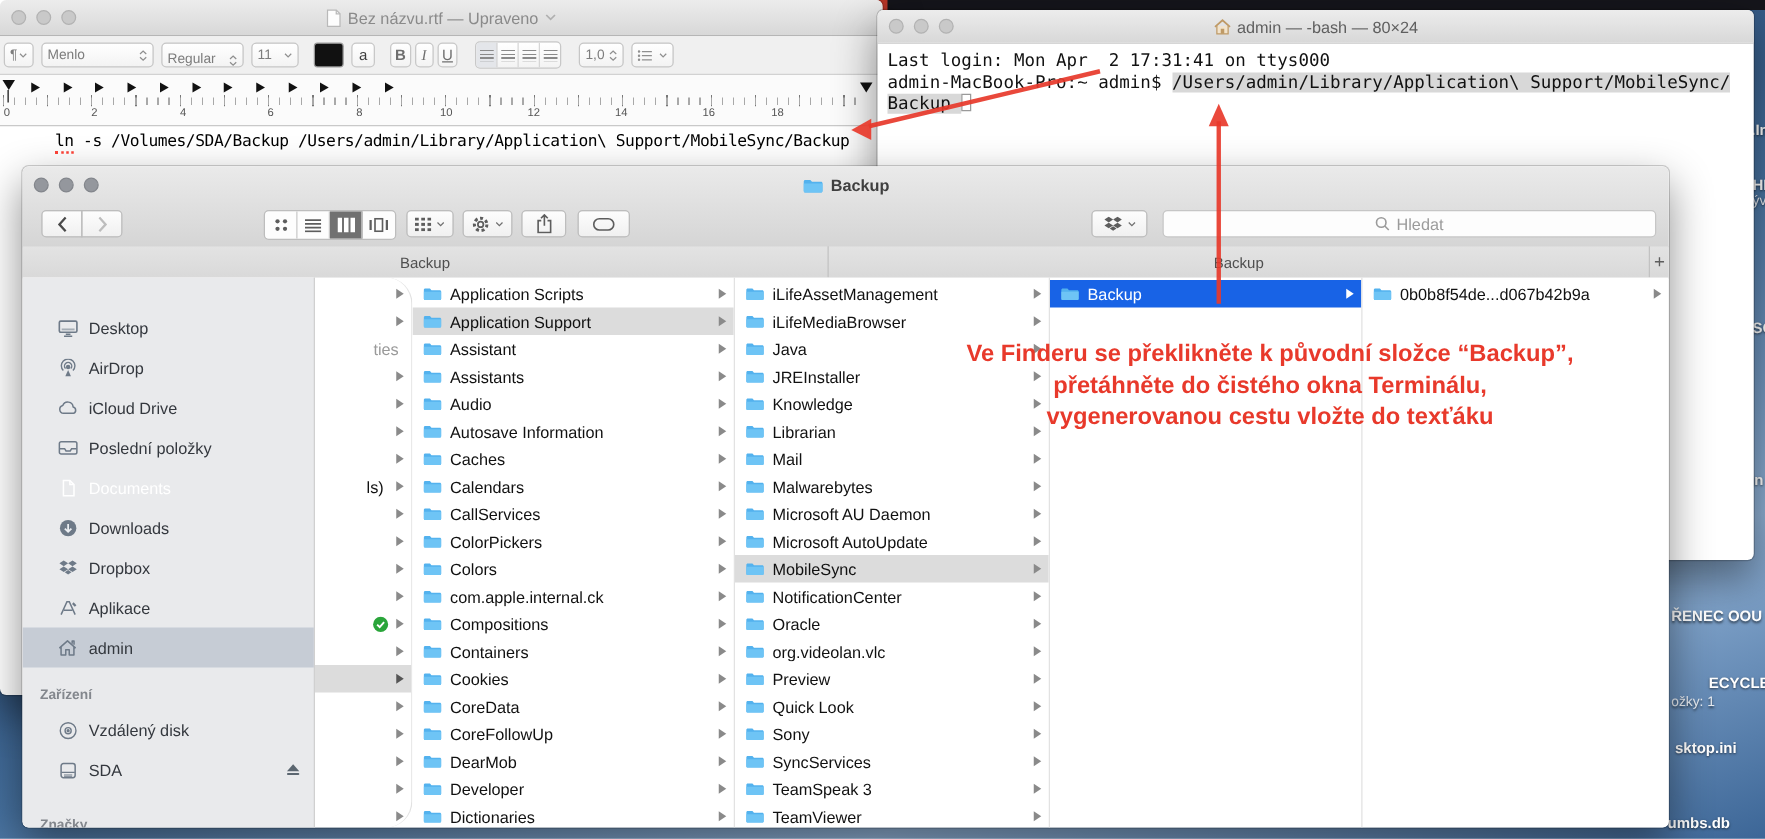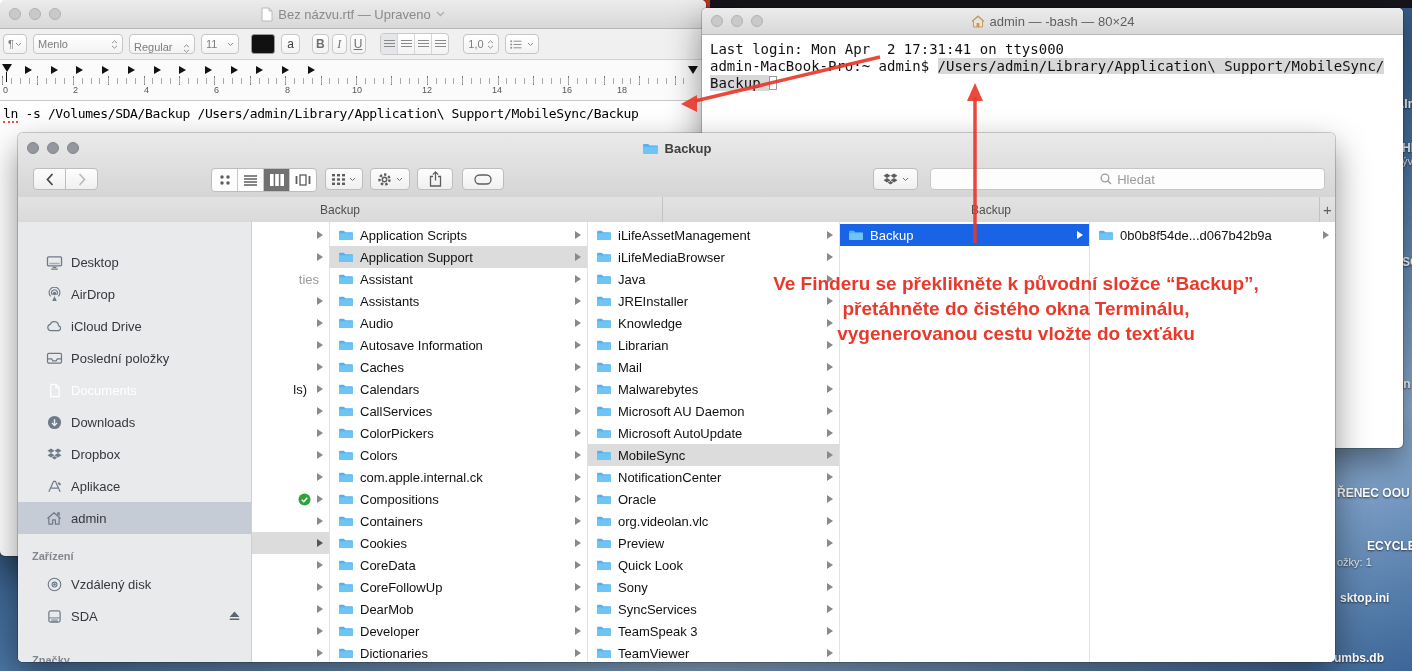--- a/index.html
+++ b/index.html
@@ -25,21 +25,21 @@
     display:flex;align-items:center;justify-content:center;font-size:12px;color:#6f6f6f;padding:0 3px;box-sizing:border-box;}
   .alignlines{display:inline-block;width:11px;height:9px;background:repeating-linear-gradient(#8a8a8a 0 1px,transparent 1px 3px);}
   #te-ruler{position:relative;height:40px;background:#fbfbfb;border-bottom:1px solid #c9c9c9;}
   .tabstop{position:absolute;top:6px;width:0;height:0;border-left:7px solid #111;border-top:4px solid transparent;border-bottom:4px solid transparent;}
   #ruler-ticks-minor{position:absolute;left:2px;right:16px;top:18px;height:6px;background:repeating-linear-gradient(90deg,#a8a8a8 0 1px,transparent 1px 8.85px);}
   #ruler-ticks-major{position:absolute;left:2px;right:16px;top:16px;height:9px;background:repeating-linear-gradient(90deg,#777 0 1px,transparent 1px 35.4px);}
   .ruler-num{position:absolute;top:25px;font-size:9px;color:#555;}
   #right-margin-marker{position:absolute;right:8px;top:6px;width:0;height:0;border-top:8px solid #111;border-left:5px solid transparent;border-right:5px solid transparent;}
   #left-indent-marker{position:absolute;left:2px;top:4px;width:0;height:0;border-top:8px solid #111;border-left:5px solid transparent;border-right:5px solid transparent;}
   #left-indent-stem{position:absolute;left:6px;top:12px;width:1px;height:10px;background:#111;}
-  #te-text{padding:5px 0 0 3px;font-size:13px;letter-spacing:-.35px;color:#000;white-space:pre;}
+  #te-text{padding:5px 0 0 3px;font-size:13px;letter-spacing:-.35px;color:#000;white-space:pre;margin-left:41px;}
   .misspelled{border-bottom:2px dotted #ff4438;}
   
   #terminal{left:702px;top:8px;width:701px;height:440px;}
   #terminal .titlebar{height:26px;}
   #term-body{padding:6px 8px;font-size:14px;line-height:17px;color:#111;white-space:pre;}
   .sel{background:#d8d8d8;}
   #term-cursor{display:inline-block;width:8px;height:14px;border:1.5px solid #9a9a9a;vertical-align:-2px;box-sizing:border-box;}
   
   #finder{left:18px;top:133px;width:1317px;height:529px;overflow:hidden;}
   #finder-chrome{height:64px;background:linear-gradient(#eaeaea,#d5d5d5);border-bottom:1px solid #a9a9a9;border-radius:5px 5px 0 0;position:relative;}
@@ -509,21 +509,21 @@
             <span class="icon">
               <svg width="13" height="13" viewBox="0 0 14 14">
                 <circle cx="7" cy="7" r="5.5" fill="#35c759"></circle>
               </svg>
             </span>
             <span>Zelená</span>
           </div>
         </div>
     </div>
 
-    <div class="fcol" id="strip" style="left:234px;width:78px;">
+    <div class="fcol" id="strip" style="left:234px;width:78px;border-radius:21px;">
 
     <div class="frow">
 
           <span class="rarrow"></span>
         </div>
         <div class="frow">
 
           <span class="rarrow"></span>
         </div>
         <div class="frow">

